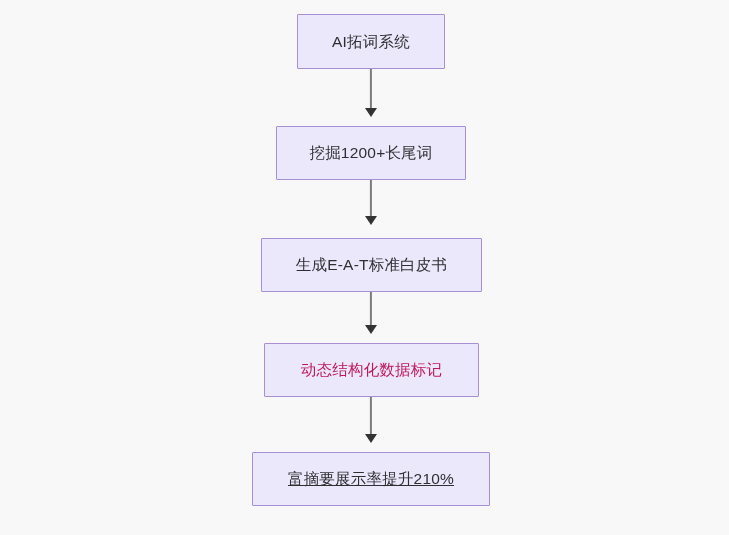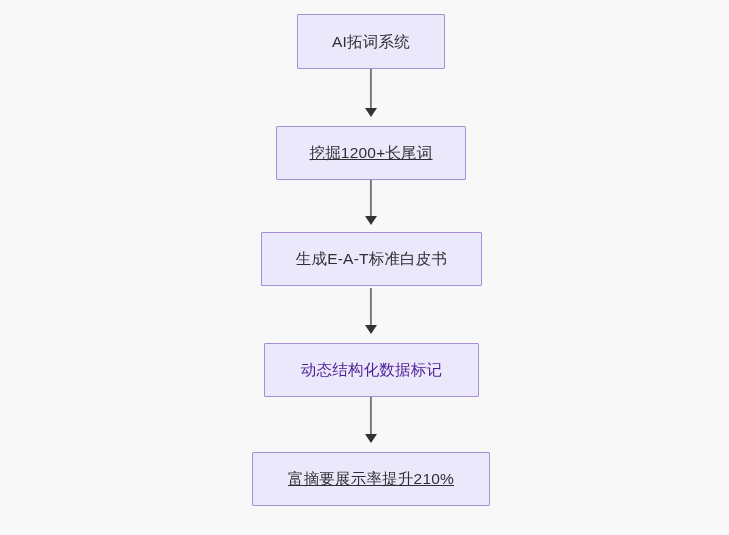--- a/index.html
+++ b/index.html
@@ -83,29 +83,29 @@
 
   <div class="connector" style="left: 371px; top: 397px;">
     <div class="connector-line" style="height: 38px; background: rgb(124, 124, 124);"></div>
     <div class="connector-head" style="top: 37px; border-top-color: rgb(51, 51, 51);"></div>
   </div>
 
   <div class="node" style="left: 297px; top: 14px; width: 148px; height: 55px; background: rgb(236, 232, 251); border-color: rgb(168, 143, 212); color: rgb(47, 47, 51);">
     <span class="node-label">AI拓词系统</span>
   </div>
 
-  <div class="node" style="left: 276px; top: 126px; width: 190px; height: 54px; background: rgb(236, 232, 251); border-color: rgb(168, 143, 212); color: rgb(47, 47, 51); text-decoration: underline;">
+  <div class="node" style="left: 276px; top: 126px; width: 190px; height: 54px; background: rgb(236, 232, 251); border-color: rgb(168, 143, 212); color: rgb(47, 47, 51);">
     <span class="node-label">挖掘1200+长尾词</span>
   </div>
 
-  <div class="node" style="left: 261px; top: 232px; width: 221px; height: 54px; background: rgb(236, 232, 251); border-color: rgb(168, 143, 212); color: rgb(47, 47, 51);">
+  <div class="node" style="left: 261px; top: 238px; width: 221px; height: 54px; background: rgb(236, 232, 251); border-color: rgb(168, 143, 212); color: rgb(47, 47, 51);">
     <span class="node-label">生成E-A-T标准白皮书</span>
   </div>
 
-  <div class="node" style="left: 264px; top: 343px; width: 215px; height: 54px; background: rgb(236, 232, 251); border-color: rgb(168, 143, 212); color: #4c1d95; text-align: right;">
+  <div class="node" style="left: 264px; top: 343px; width: 215px; height: 54px; background: rgb(236, 232, 251); border-color: rgb(168, 143, 212); color: #be185d; text-align: right;">
     <span class="node-label">动态结构化数据标记</span>
   </div>
 
   <div class="node" style="left: 252px; top: 452px; width: 238px; height: 54px; background: rgb(236, 232, 251); border-color: rgb(168, 143, 212); color: rgb(47, 47, 51); text-decoration: underline;">
     <span class="node-label">富摘要展示率提升210%</span>
   </div>
 
 </div>
 
 </body></html>

